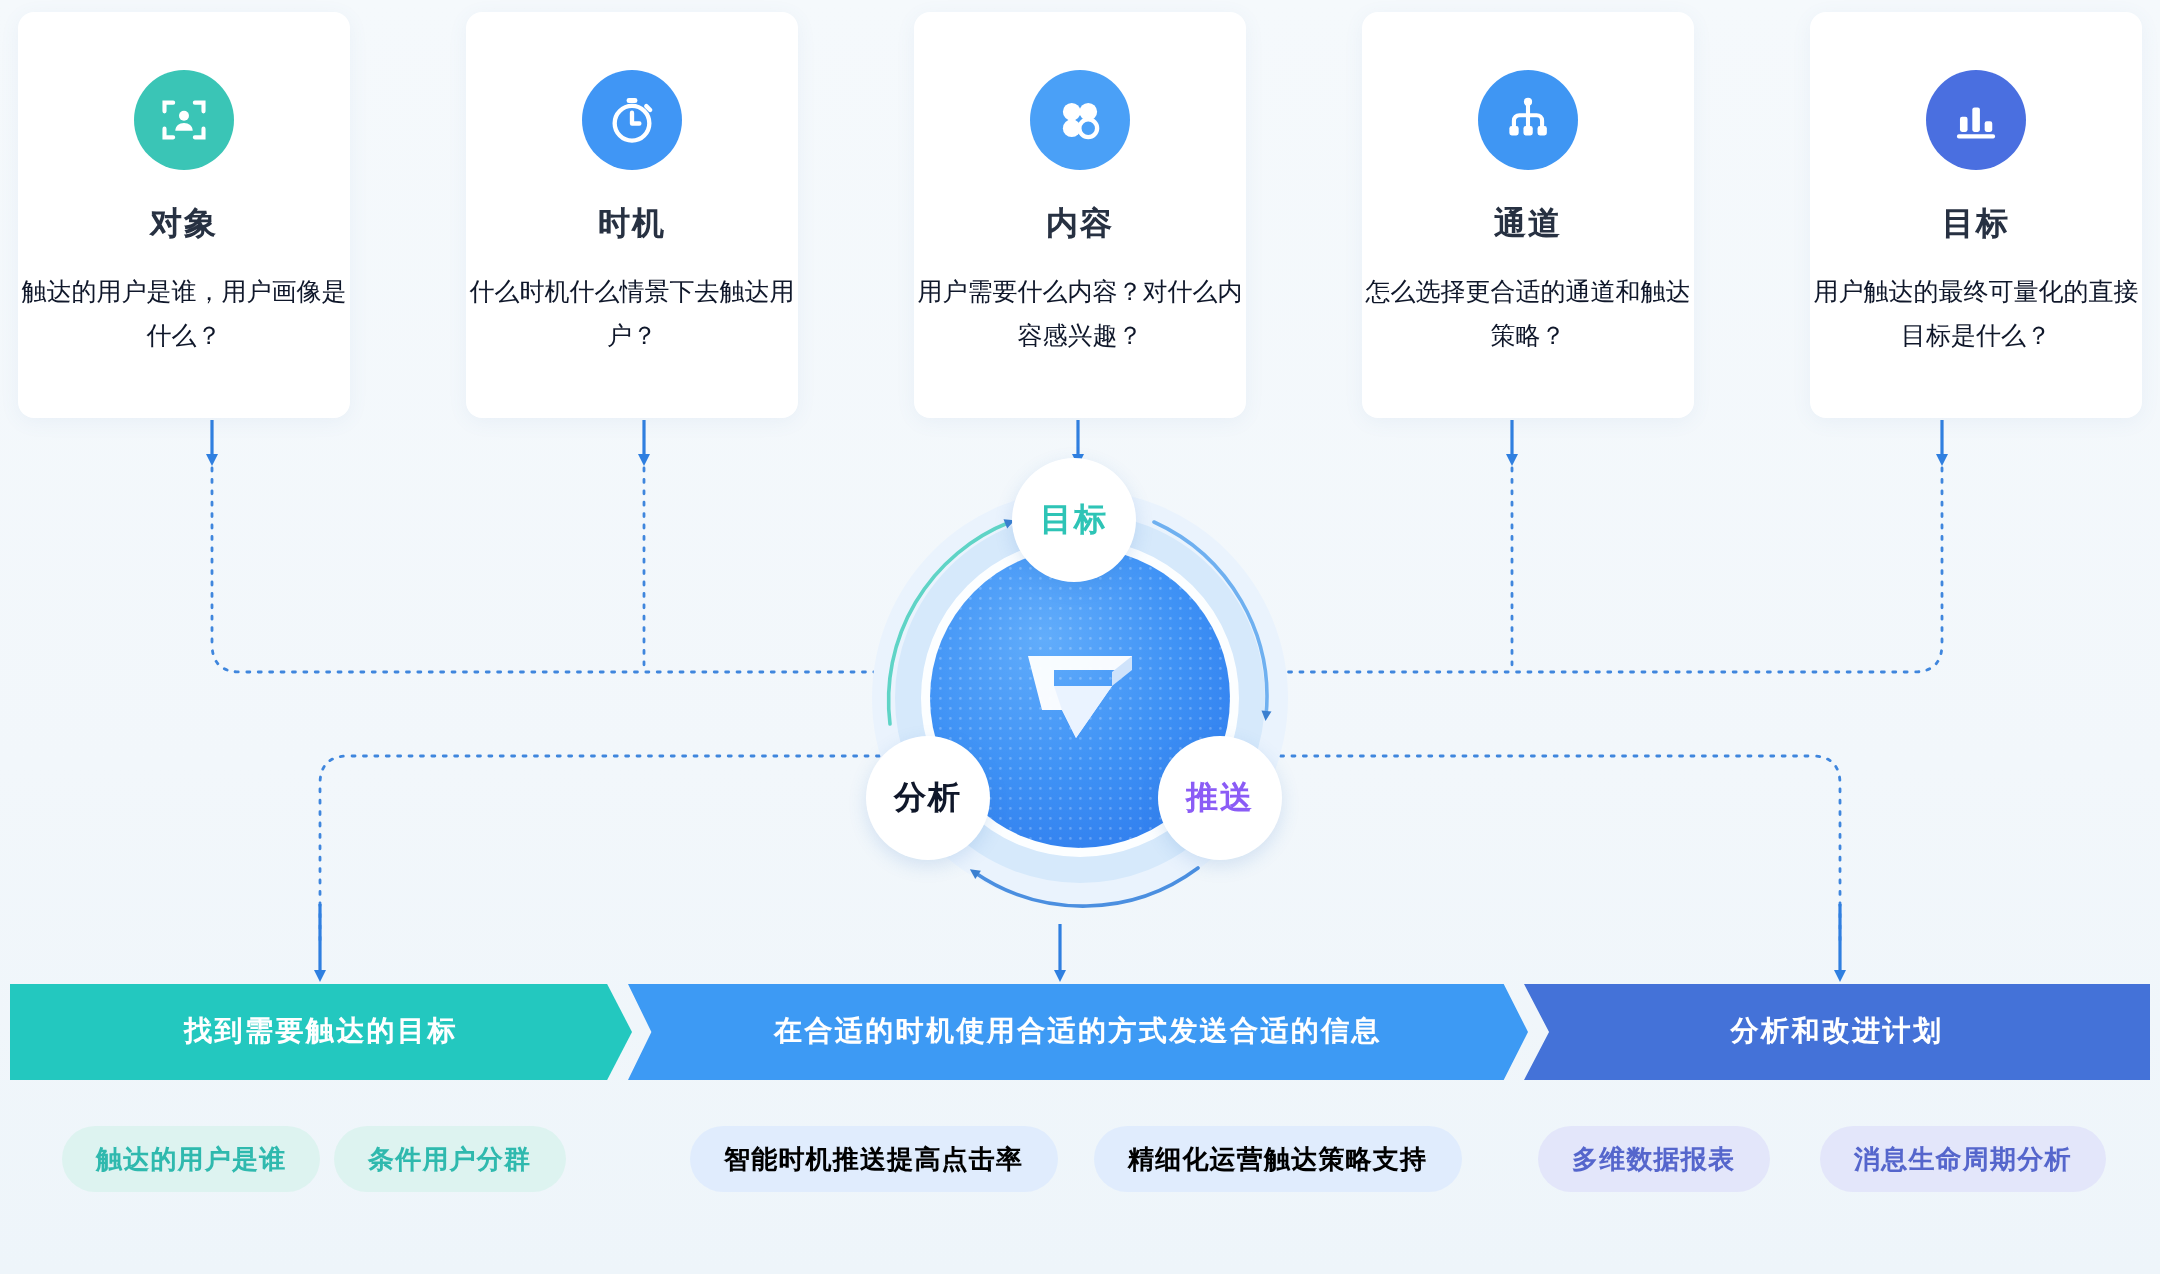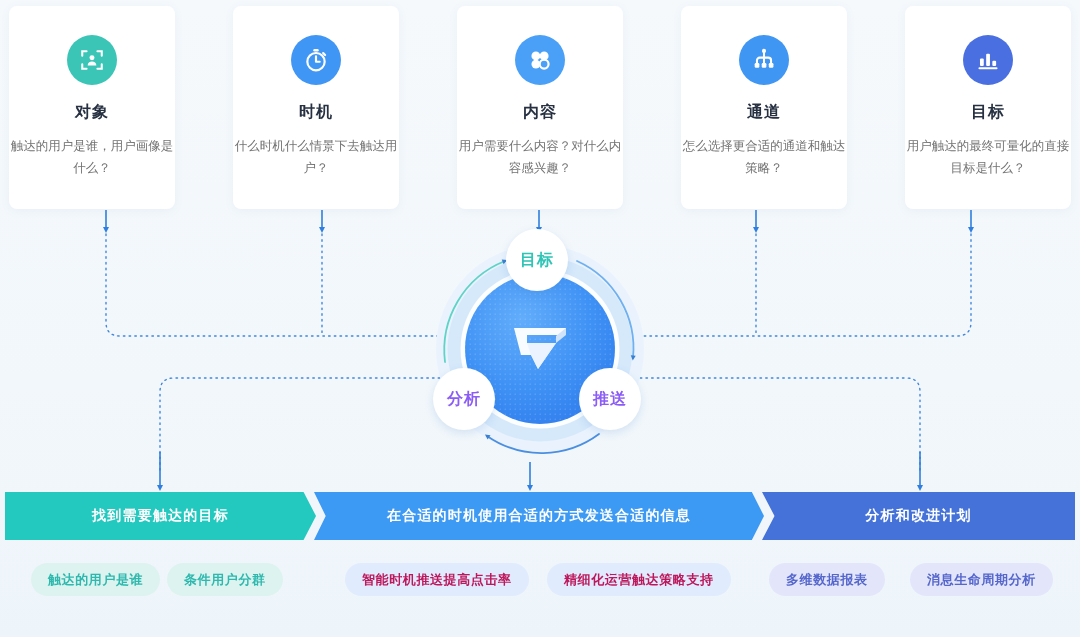--- a/index.html
+++ b/index.html
@@ -42,21 +42,21 @@
     width: 50px; height: 50px; border-radius: 50%;
     display: flex; align-items: center; justify-content: center;
     margin-bottom: 17px;
   }
   .card-icon svg { display:block; }
   .card-title {
     font-size: 16px; font-weight: bold; color: #273142;
     letter-spacing: 1px; margin-bottom: 13px;
   }
   .card-desc {
-    font-size: 12.5px; color: #737373; line-height: 1.75;
+    font-size: 12.5px; color: #0f172a; line-height: 1.75;
     text-align: center; width: 163px;
   }
 
   
   #wheel {
     position: absolute;
     left: 429px; top: 238px;
     width: 222px; height: 222px;
   }
   #wheel svg { position:absolute; left:0; top:0; }
@@ -64,21 +64,21 @@
     position: absolute;
     width: 62px; height: 62px;
     border-radius: 50%;
     background: #ffffff;
     display: flex; align-items: center; justify-content: center;
     font-size: 16px; font-weight: bold; letter-spacing: 1px;
     box-shadow: 0 3px 9px rgba(62,126,200,0.17);
   }
   #node-goal  { left: 77px;  top: -9px;   color: #2ec4b6; }
   #node-push  { left: 150px; top: 130px;  color: #8b5cf6; }
-  #node-ana   { left: 4px;   top: 130px;  color: #8b5cf6; }
+  #node-ana   { left: 4px;   top: 130px;  color: #0f172a; }
 
   
   .bars {
     position: absolute; left: 0; top: 492px;
     width: 1080px; height: 48px;
   }
   .bar {
     position: absolute; top: 0; height: 48px;
     display: flex; align-items: center; justify-content: center;
     color: #ffffff; font-size: 14px; font-weight: bold; letter-spacing: 1.2px;
@@ -97,21 +97,21 @@
     width: 1080px; height: 40px;
   }
   .tag {
     position: absolute; top: 0; height: 33px;
     display: flex; align-items: center; justify-content: center;
     border-radius: 17px;
     font-size: 13px; font-weight: bold; letter-spacing: .6px;
     white-space: nowrap; padding: 0 17px;
   }
   .tag-teal   { background:#ddf3f0; color:#2fb9ae; }
-  .tag-blue   { background:#e0ecfd; color:#be185d; }
+  .tag-blue   { background:#e0ecfd; color:#000000; }
   .tag-indigo { background:#e3e6fa; color:#5566cc; }
 </style>
 </head>
 <body>
 
 <div id="stage">
 
   <svg id="links" viewBox="0 0 1080 637" width="1080" height="637">
     <defs>
       <marker id="ah" markerWidth="8" markerHeight="8" refX="4" refY="4" orient="auto" markerUnits="userSpaceOnUse">

